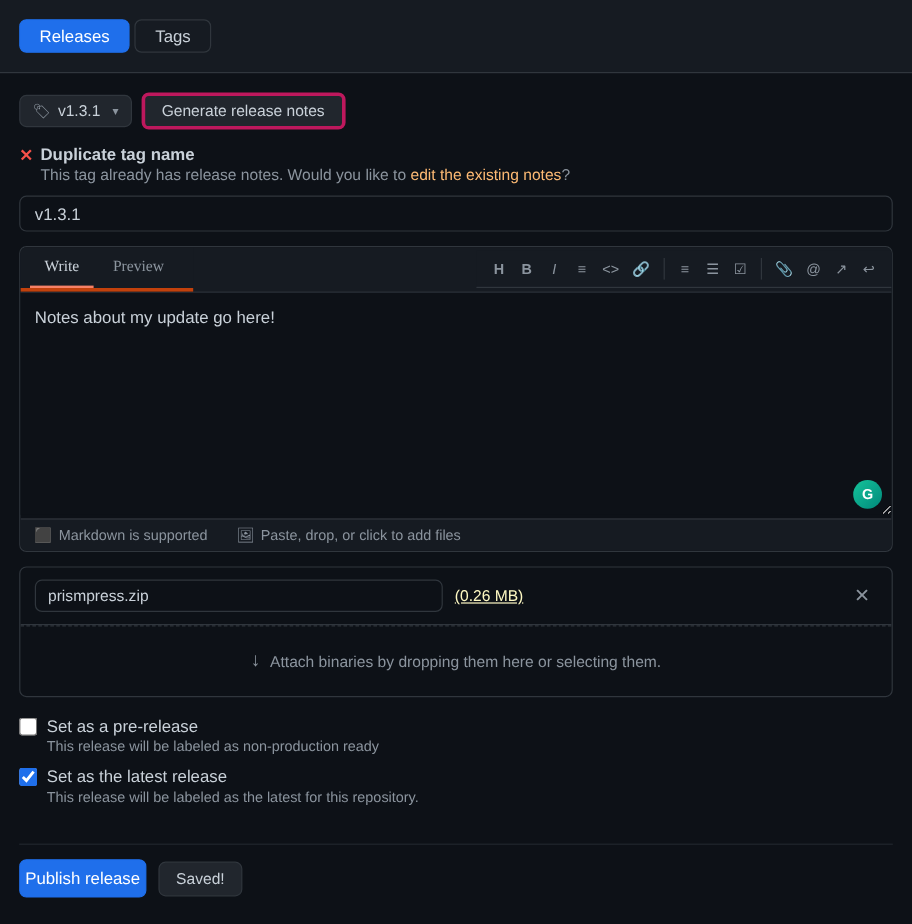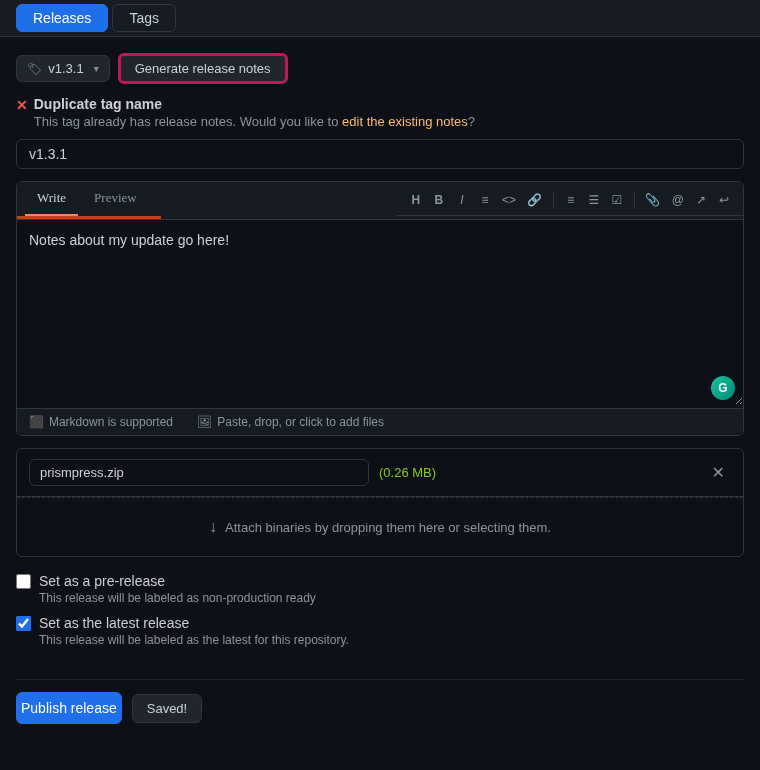--- a/index.html
+++ b/index.html
@@ -9,21 +9,21 @@
       font-family: -apple-system, BlinkMacSystemFont, "Segoe UI", Helvetica, Arial, sans-serif;
       font-size: 14px;
       width: 760px;
       min-height: 770px;
     }
 
     
     .top-nav {
       background: #161b22;
       border-bottom: 1px solid #30363d;
-      padding: 4px 16px;
+      padding: 16px 16px;
       display: flex;
       gap: 4px;
     }
     .nav-btn {
       padding: 5px 16px;
       border-radius: 6px;
       border: 1px solid transparent;
       cursor: pointer;
       font-size: 14px;
       font-weight: 500;
@@ -246,22 +246,23 @@
       border: 1px solid #30363d;
       border-radius: 6px;
       color: #c9d1d9;
       padding: 5px 10px;
       font-size: 13px;
       flex: 1;
       max-width: 340px;
       outline: none;
     }
     .attach-size {
-      color: #84cc16;
-      font-size: 13px;
+      color: #fef9c3;
+      font-size: 13px;
+      text-decoration: underline;
     }
     .attach-remove {
       margin-left: auto;
       background: transparent;
       border: none;
       color: #8b949e;
       cursor: pointer;
       font-size: 16px;
       padding: 2px 6px;
     }

